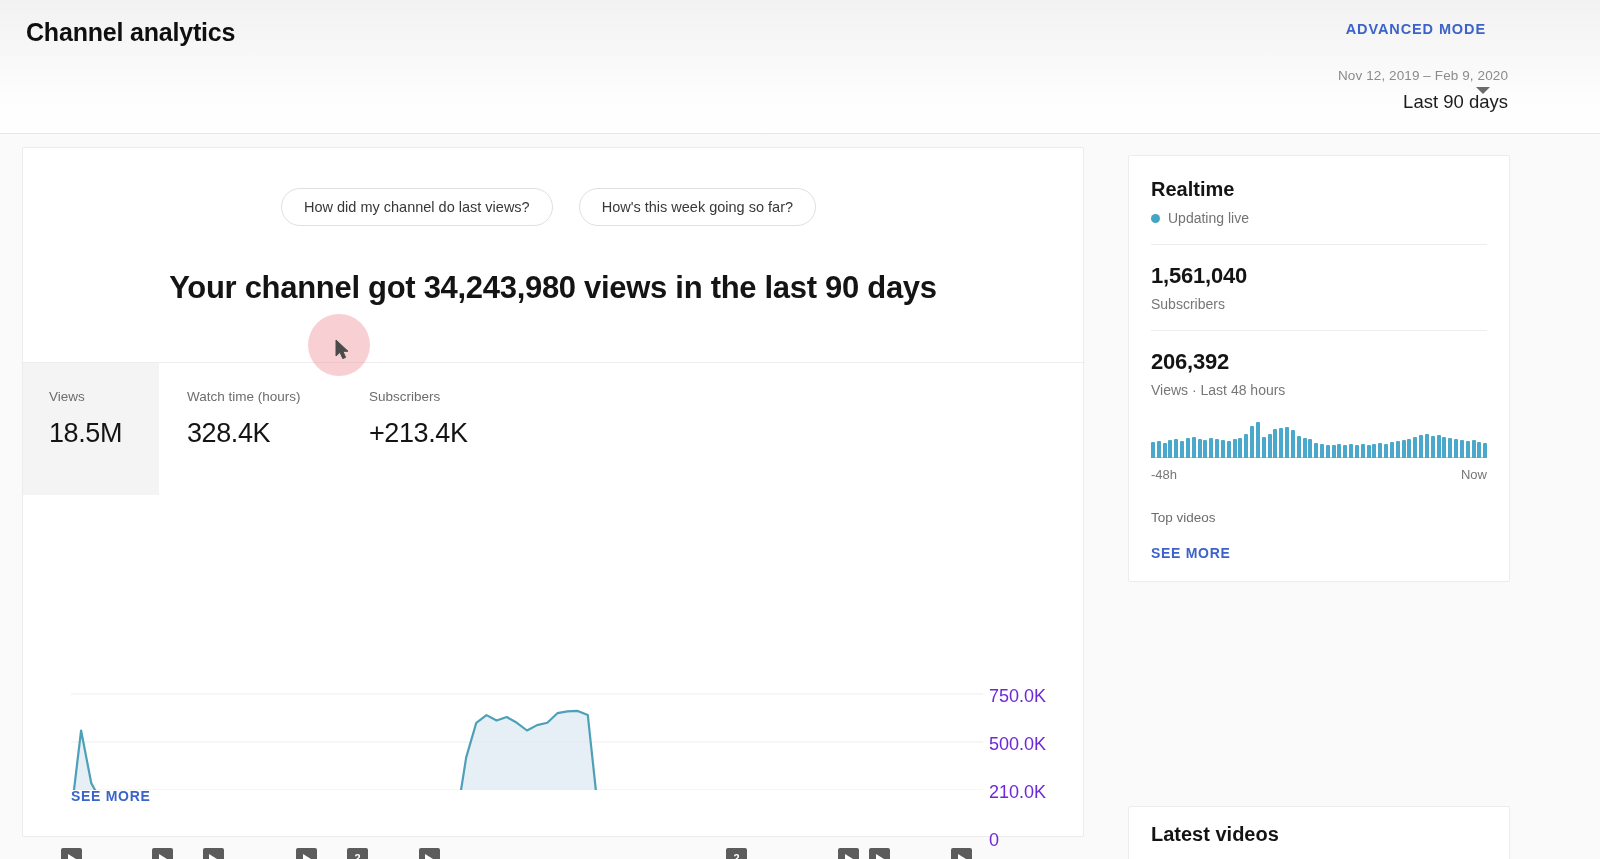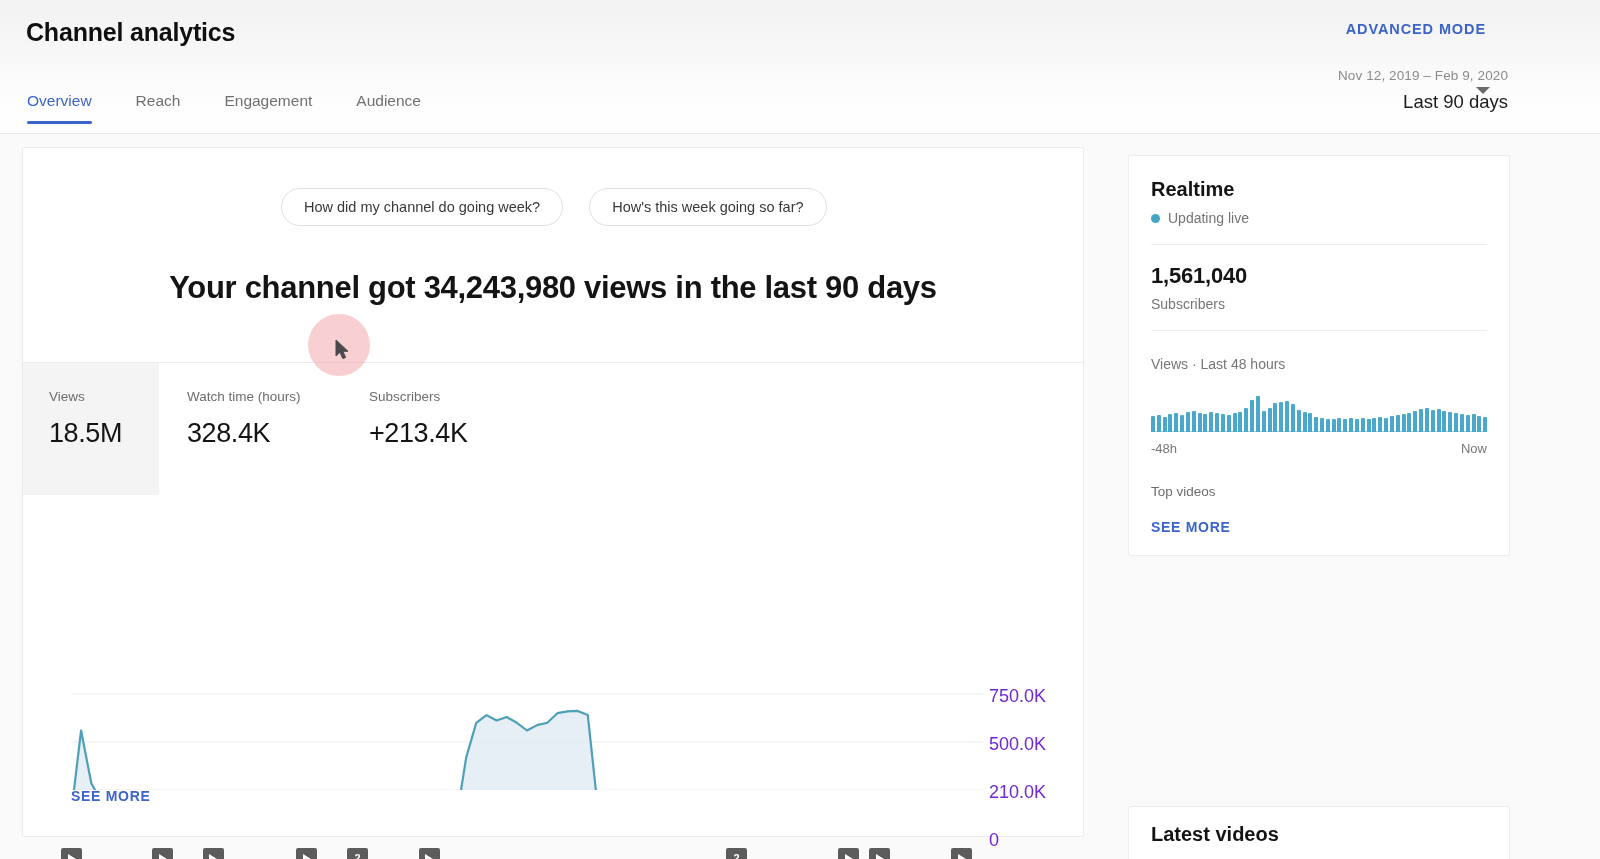--- a/index.html
+++ b/index.html
@@ -159,32 +159,26 @@
   <div class="header">
     <div class="page-title">Channel analytics</div>
     <div class="advanced-mode">ADVANCED MODE</div>
 
     <div class="daterange">
       <div class="range">Nov 12, 2019 – Feb 9, 2020</div>
       <div class="preset">Last 90 days</div>
     </div>
     <div class="daterange-caret"></div>
 
-    <div class="tabs" id="tabs">
-        <div class="tab active"><span>Overview</span></div>
-        <div class="tab"><span>Reach</span></div>
-        <div class="tab"><span>Engagement</span></div>
-        <div class="tab"><span>Audience</span></div>
-      </div>
   </div>
 
   <div class="main-card">
 
     <div class="chips" id="chips">
-        <div class="chip">How did my channel do going week?</div>
+        <div class="chip">How did my channel do last views?</div>
         <div class="chip">How's this week going so far?</div>
       </div>
 
     <div class="headline">Your channel got 34,243,980 views in the last 90 days</div>
 
     <div class="metric-strip" id="metric-strip">
         <div class="metric m1 selected">
           <div class="label">Views</div>
           <div class="value">18.5M</div>
         </div>
@@ -262,20 +256,21 @@
     </div>
 
     <div class="side-div"></div>
     <div class="side-stat">
       <div class="big">1,561,040</div>
       <div class="sub">Subscribers</div>
     </div>
 
     <div class="side-div"></div>
     <div class="side-stat">
+      <div class="big">206,392</div>
       <div class="sub">Views · Last 48 hours</div>
     </div>
 
     <div class="spark" id="spark">
       <div class="spark-base"></div>
     <div class="bar" style="left: 0px; height: 15.8824px;"></div>
         <div class="bar" style="left: 5.82759px; height: 16.9412px;"></div>
         <div class="bar" style="left: 11.6552px; height: 14.8235px;"></div>
         <div class="bar" style="left: 17.4828px; height: 18px;"></div>
         <div class="bar" style="left: 23.3103px; height: 19.0588px;"></div>

